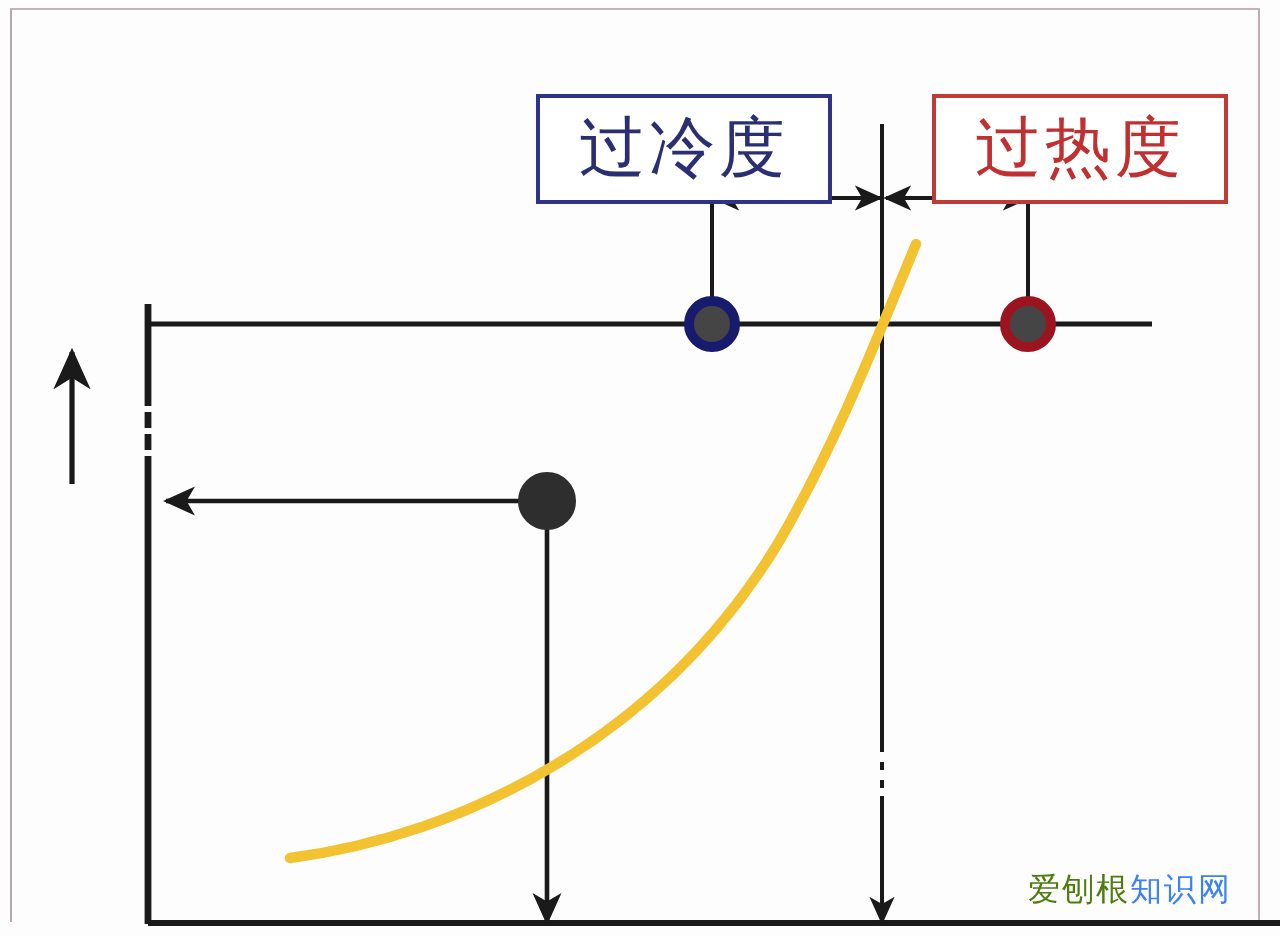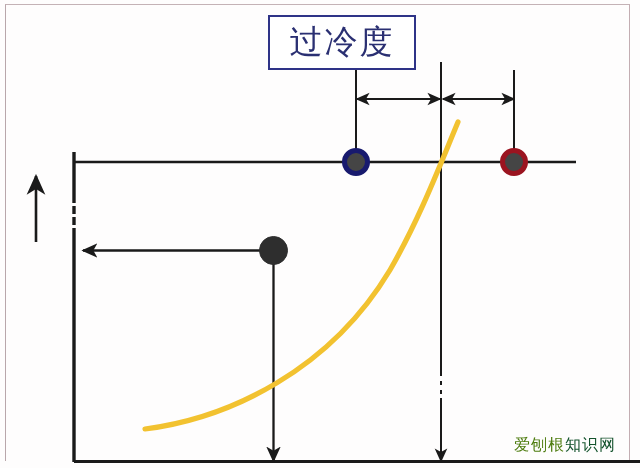--- a/index.html
+++ b/index.html
@@ -30,20 +30,21 @@
   }
   .label-box {
     position: absolute;
     box-sizing: border-box;
     display: flex;
     align-items: center;
     justify-content: center;
     background: #ffffff;
     letter-spacing: 2px;
     white-space: nowrap;
+    margin-top: 32px;
   }
   #box-subcool {
     left: 268px;
     top: 15px;
     width: 148px;
     height: 55px;
     border: 2px solid #2e3387;
     color: #2a2f72;
     font-size: 33px;
   }
@@ -95,21 +96,21 @@
   }
   #watermark {
     position: absolute;
     right: 24px;
     bottom: 12px;
     font-size: 16px;
     letter-spacing: 1px;
     white-space: nowrap;
   }
   #watermark .wm-a { color: #4d7c0f; }
-  #watermark .wm-b { color: #14532d; }
+  #watermark .wm-b { color: #3b82f6; }
 </style>
 </head>
 <body>
 
 <div id="stage">
 
   <div id="frame"></div>
 
   <svg class="overlay" viewBox="0 0 640 468" xmlns="http://www.w3.org/2000/svg">
 
@@ -160,20 +161,23 @@
 
     <line x1="273.5" y1="252" x2="273.5" y2="461" stroke="#1a1a1a" stroke-width="2.3" marker-end="url(#arrowEnd)"></line>
 
     <path d="M 145 429 C 230 418, 330 370, 390 270 C 420 218, 440 165, 458 122" stroke="#f2c230" stroke-width="5.2" fill="none" stroke-linecap="round"></path>
   </svg>
 
   <div class="label-box" id="box-subcool">
     <span>过冷度</span>
   </div>
 
+  <div class="label-box" id="box-superheat">
+    <span>过热度</span>
+  </div>
 
   <div class="dot" id="dot-blue"></div>
   <div class="dot" id="dot-red"></div>
   <div class="dot" id="dot-gray"></div>
 
   <div id="watermark">
     <span class="wm-a">爱刨根</span><span class="wm-b">知识网</span>
   </div>
 
 </div>

